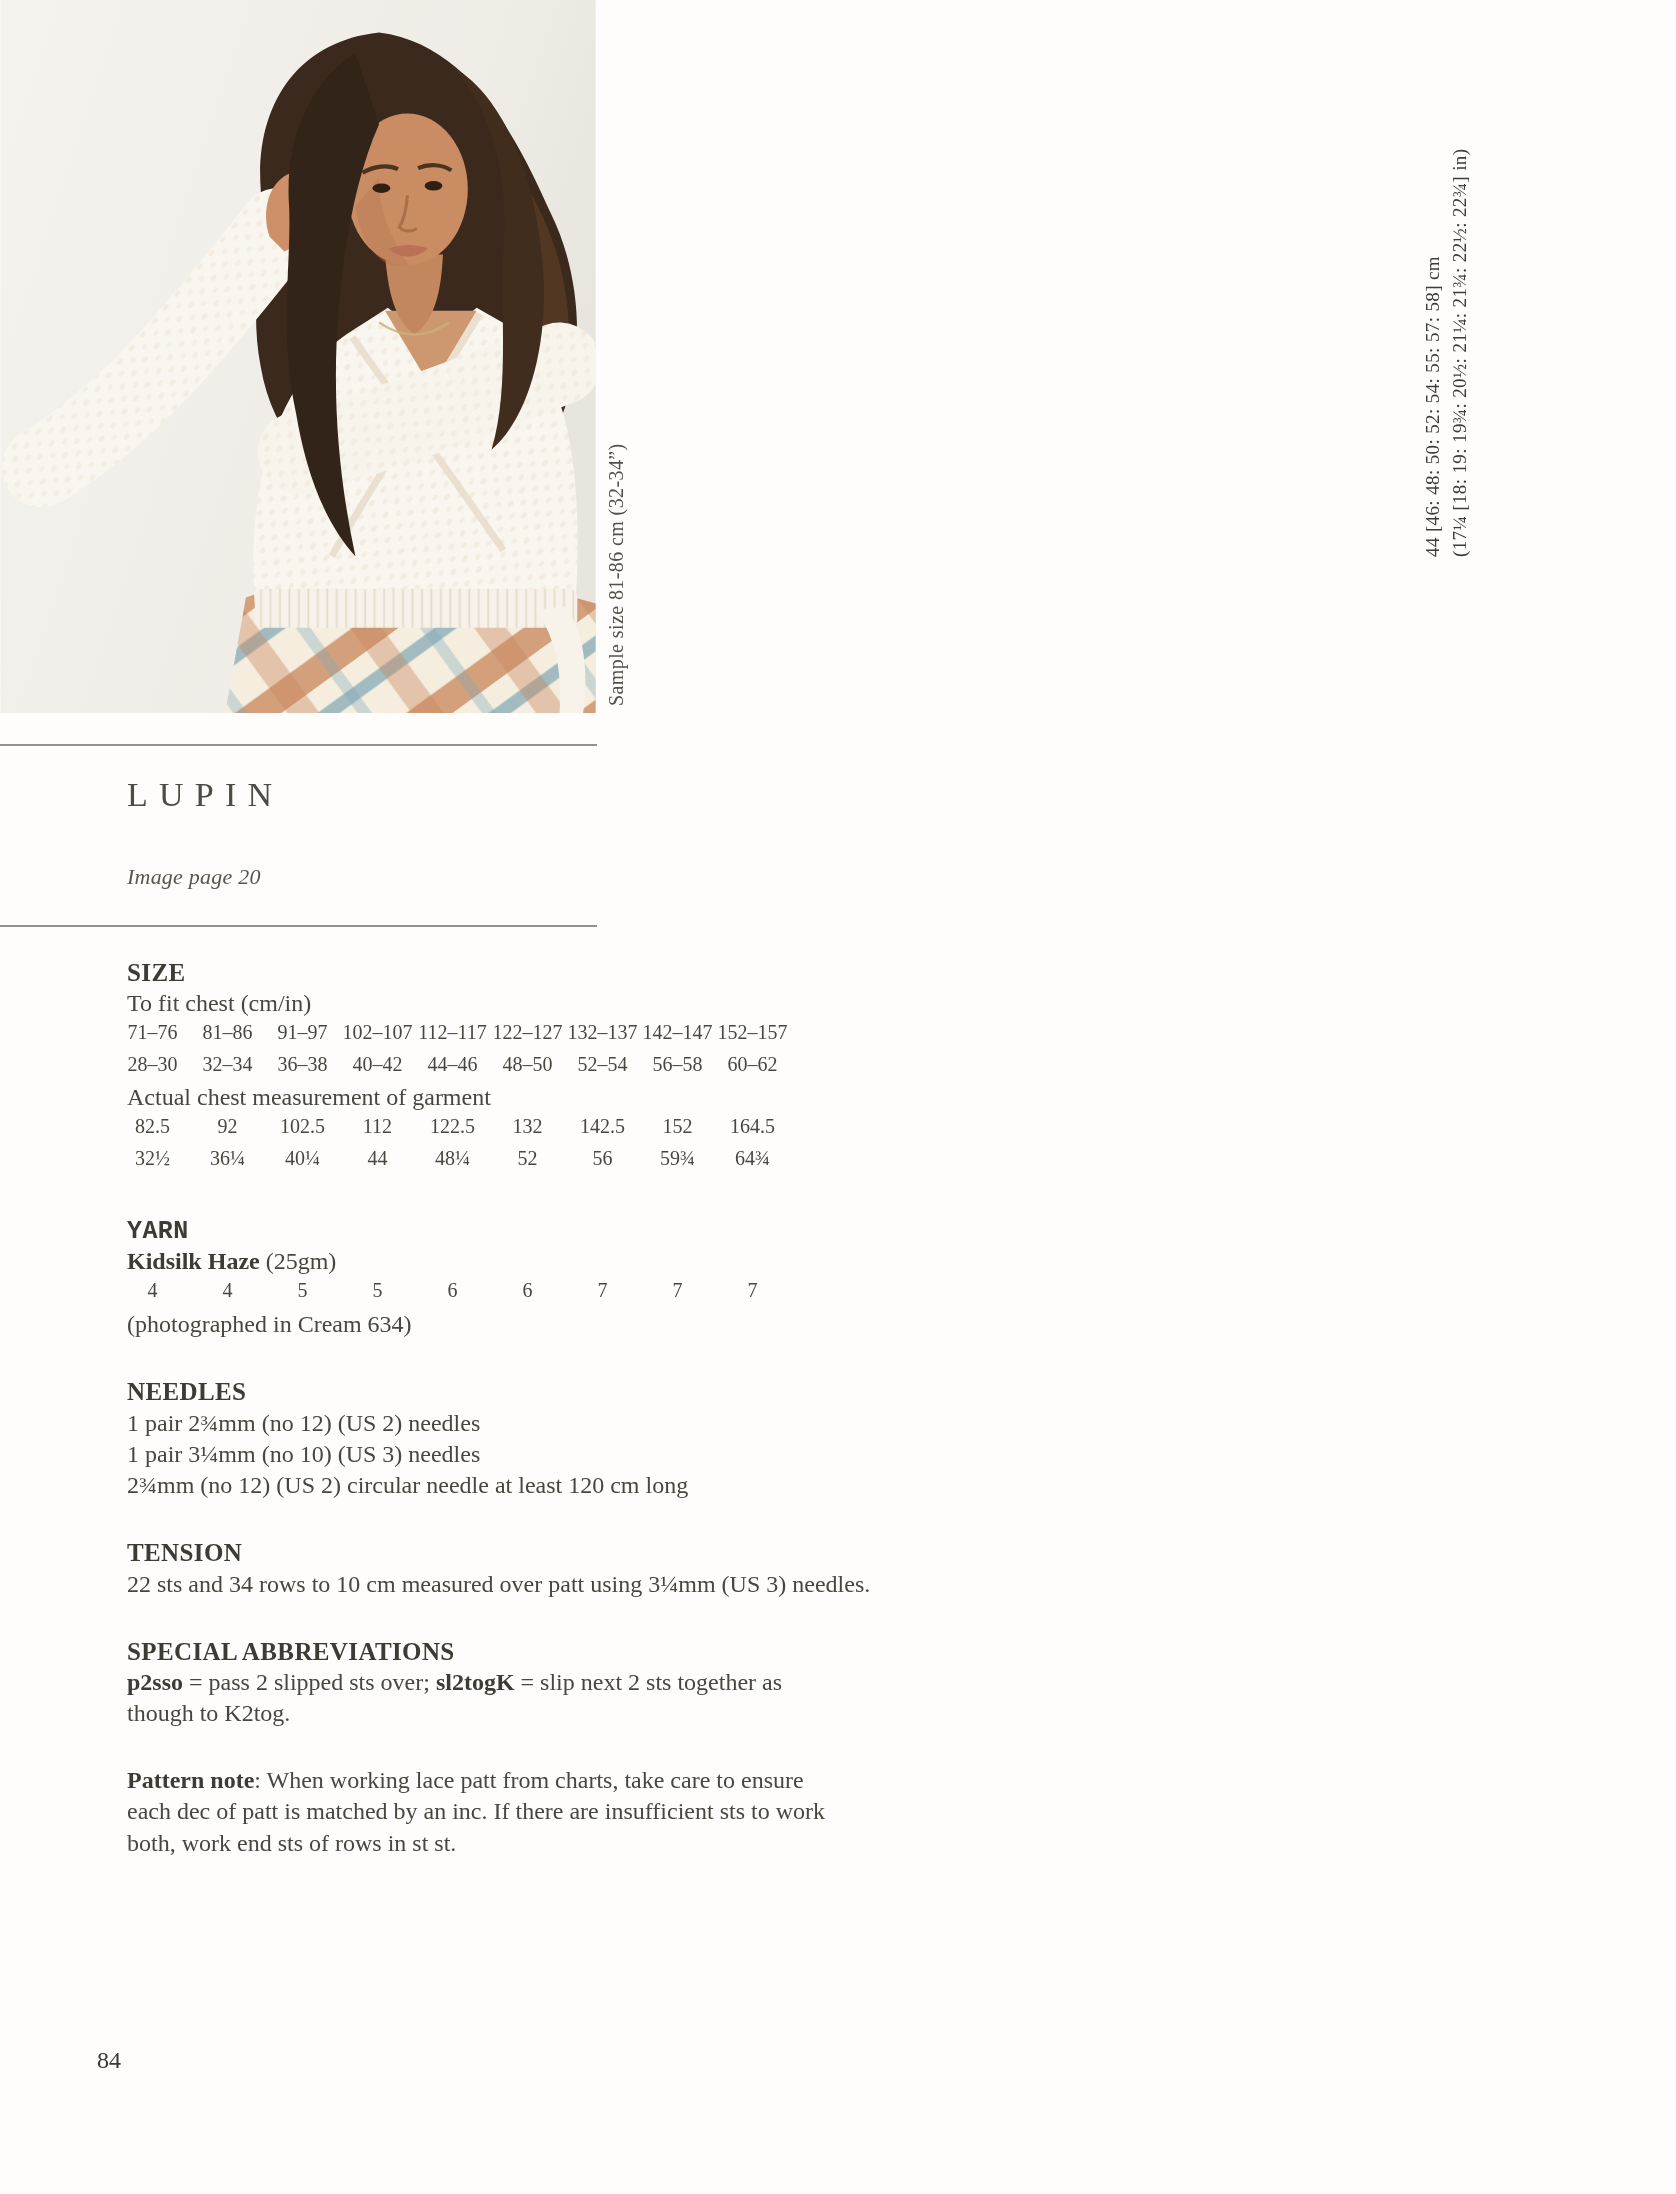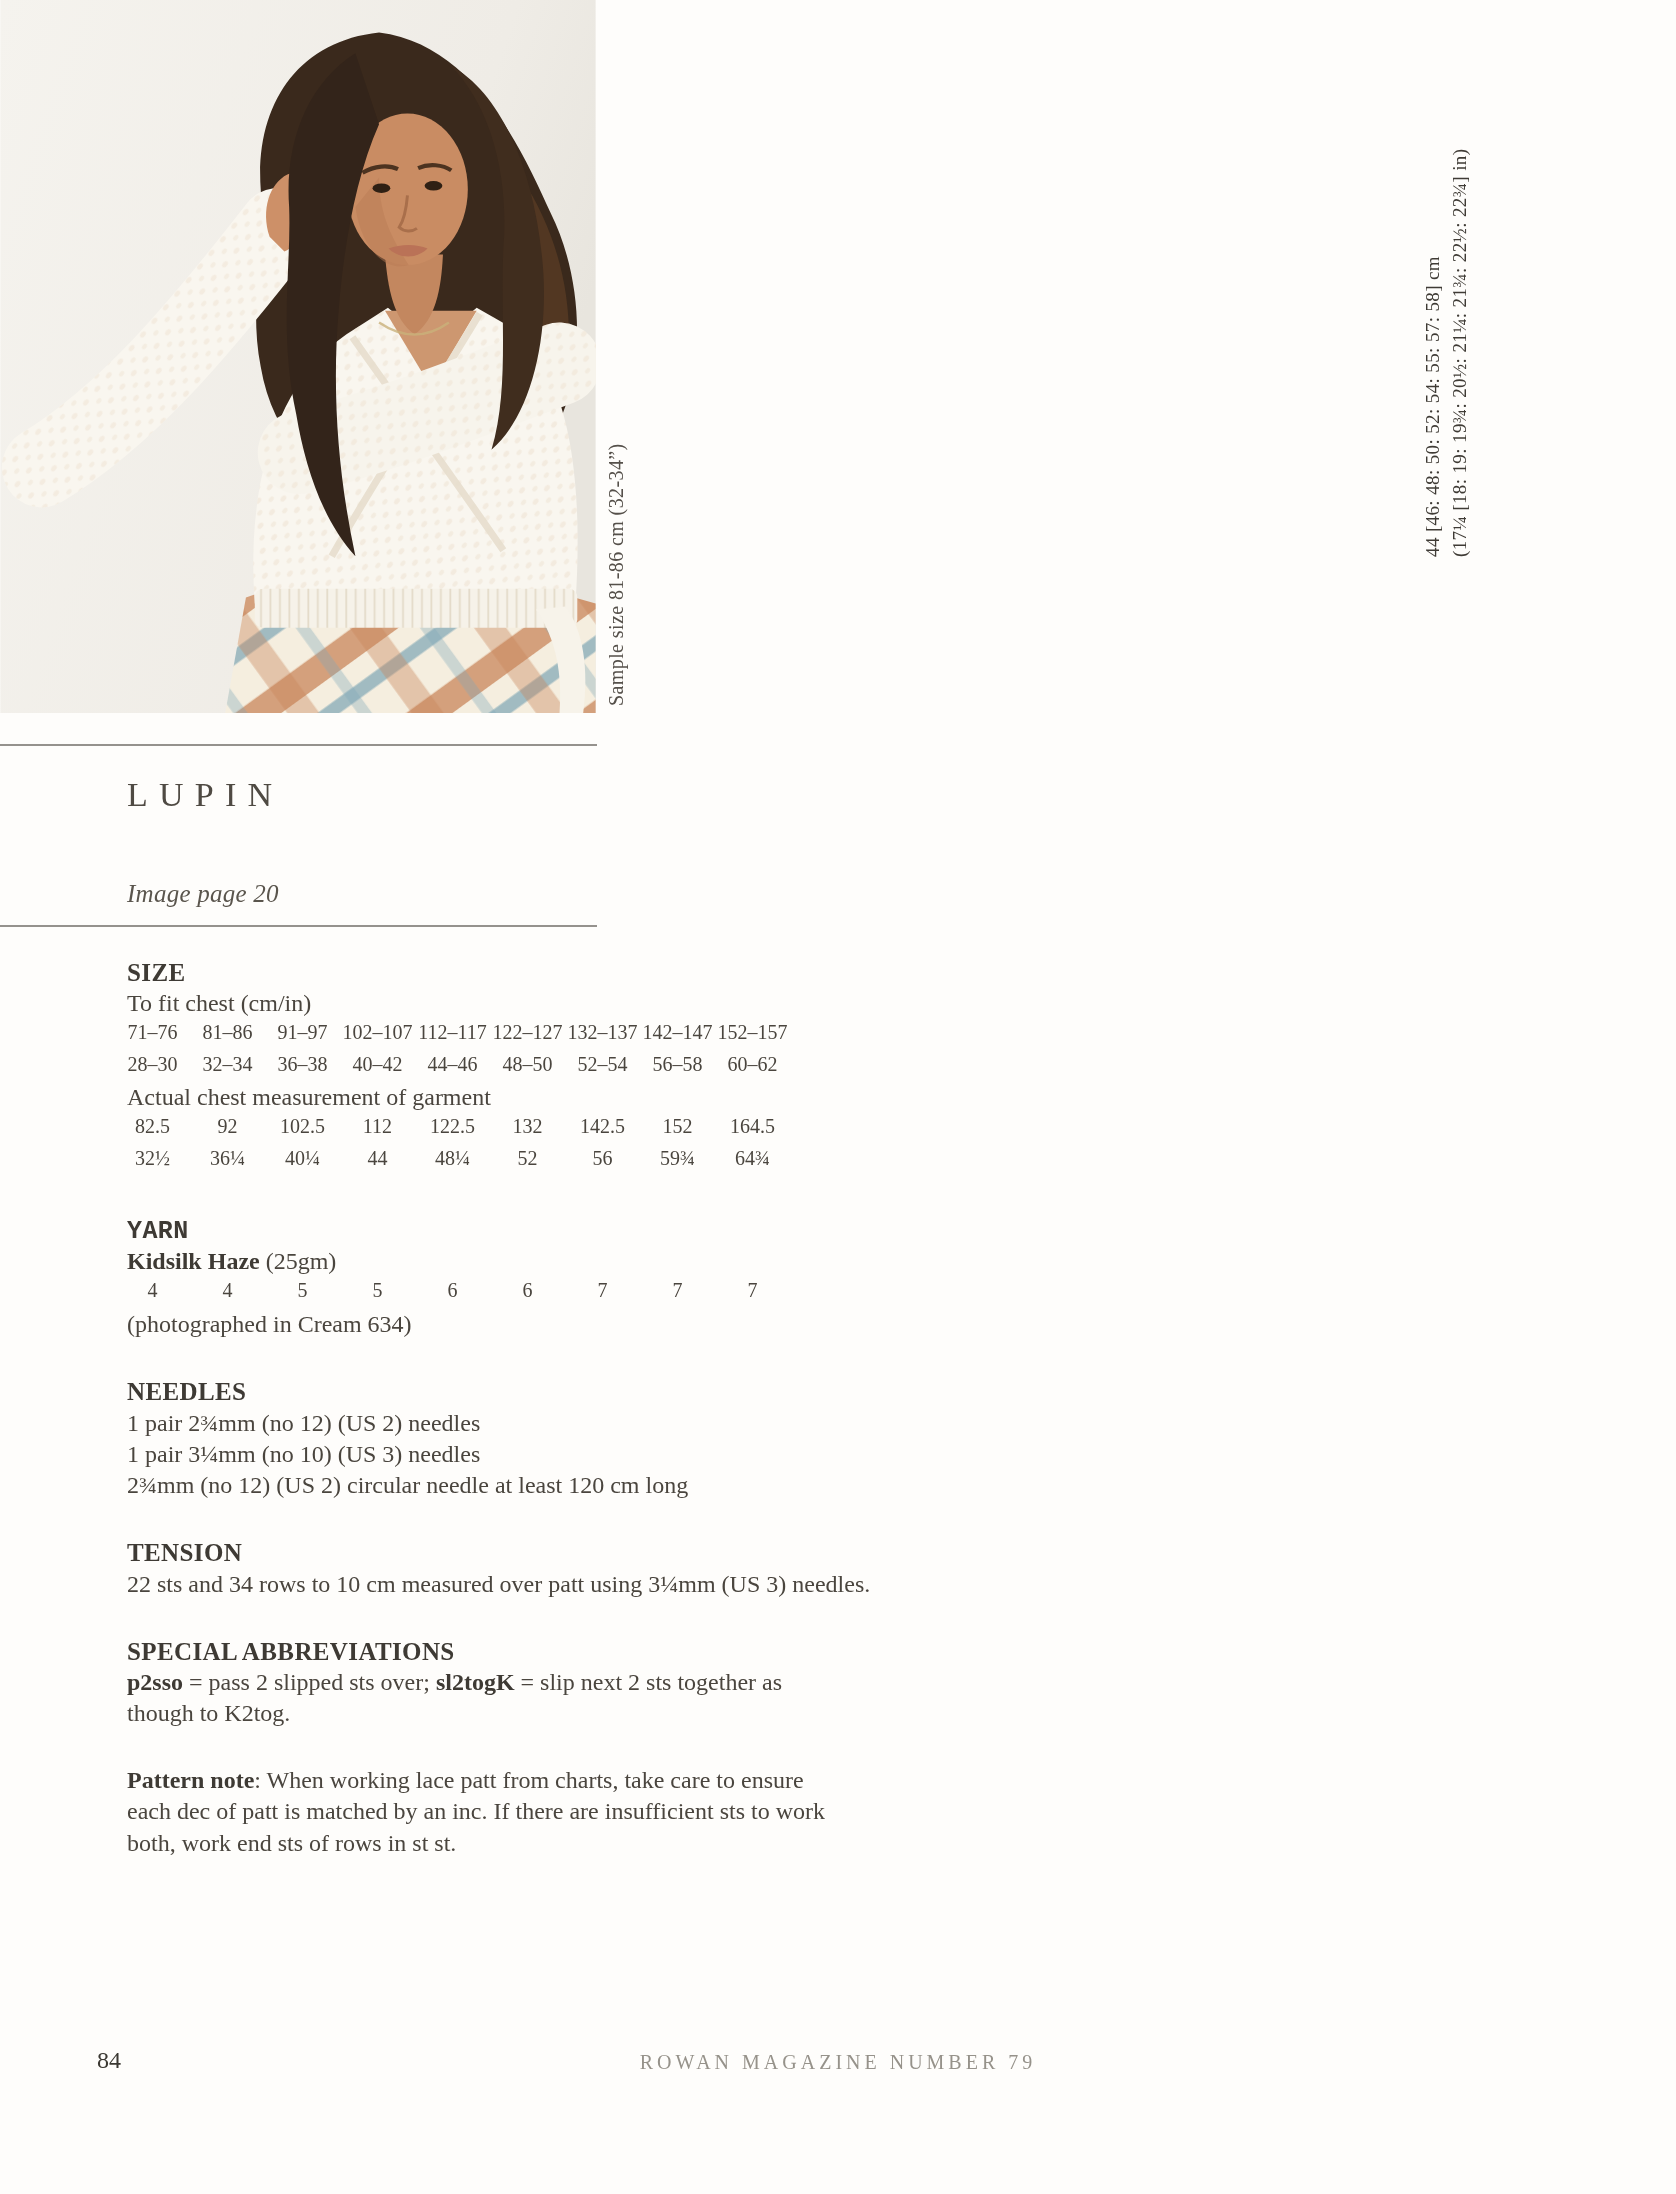--- a/index.html
+++ b/index.html
@@ -36,21 +36,21 @@
     position:absolute;left:127px;top:828px;
     display:flex;align-items:center;
     font-size:24px;letter-spacing:0.055em;color:#56514a;
   }
   .byline .divider{width:1.8px;height:34px;background:#56514a;margin:0 15.4px;}
   .dots{display:flex;align-items:center;gap:7.7px;margin-left:13px;}
   .dot{width:19px;height:21px;border-radius:50%;background:#4c4841;}
   .dot.empty{background:transparent;border:1.8px solid #4c4841;width:15.4px;height:18px;}
   .imageref{
     position:absolute;left:127px;top:864px;
-    font-style:italic;font-size:25px;color:#5a554d;letter-spacing:0.01em;margin-top:16px;
+    font-style:italic;font-size:22px;color:#5a554d;letter-spacing:0.01em;
   }
   
   .h{position:absolute;left:127px;font-weight:bold;font-size:25px;color:#3e3a34;letter-spacing:0.015em;}
   .t{position:absolute;left:127px;font-size:24px;color:#4a453e;}
   .grid{
     position:absolute;left:115px;width:675px;
     display:grid;grid-template-columns:repeat(9,1fr);
     font-size:20px;color:#4a453e;text-align:center;white-space:nowrap;
   }
   .b{font-weight:bold;color:#3e3a34;}
@@ -238,16 +238,15 @@
   </div>
   <div class="t" style="top:1700px;">though to K2tog.</div>
 
   <div class="t" style="top:1767px;">
     <span class="b">Pattern note</span><span>: </span><span>When working lace patt from charts, take care to ensure</span>
   </div>
   <div class="t" style="top:1798px;">each dec of patt is matched by an inc. If there are insufficient sts to work</div>
   <div class="t" style="top:1830px;">both, work end sts of rows in st st.</div>
 
   <div class="pagenum">84</div>
-  <div class="footer-title">ROWAN MAGAZINE NUMBER 79</div>
 
 </div>
 
 
 </body></html>

